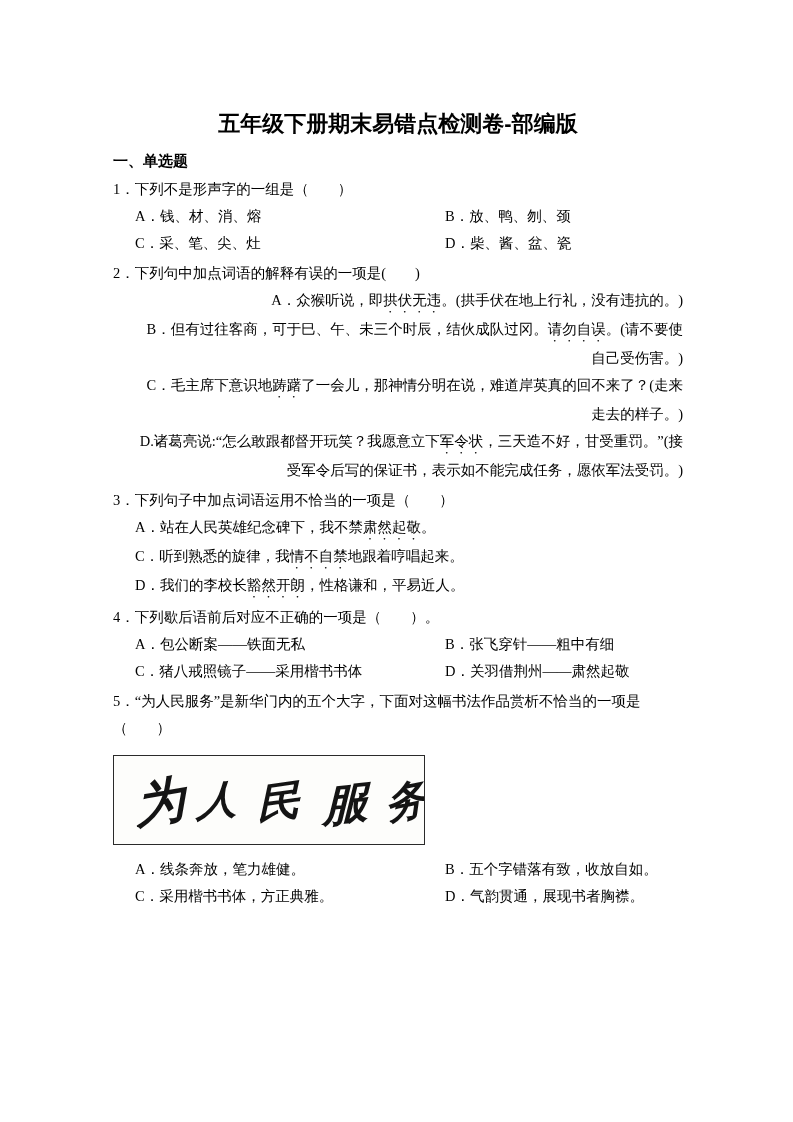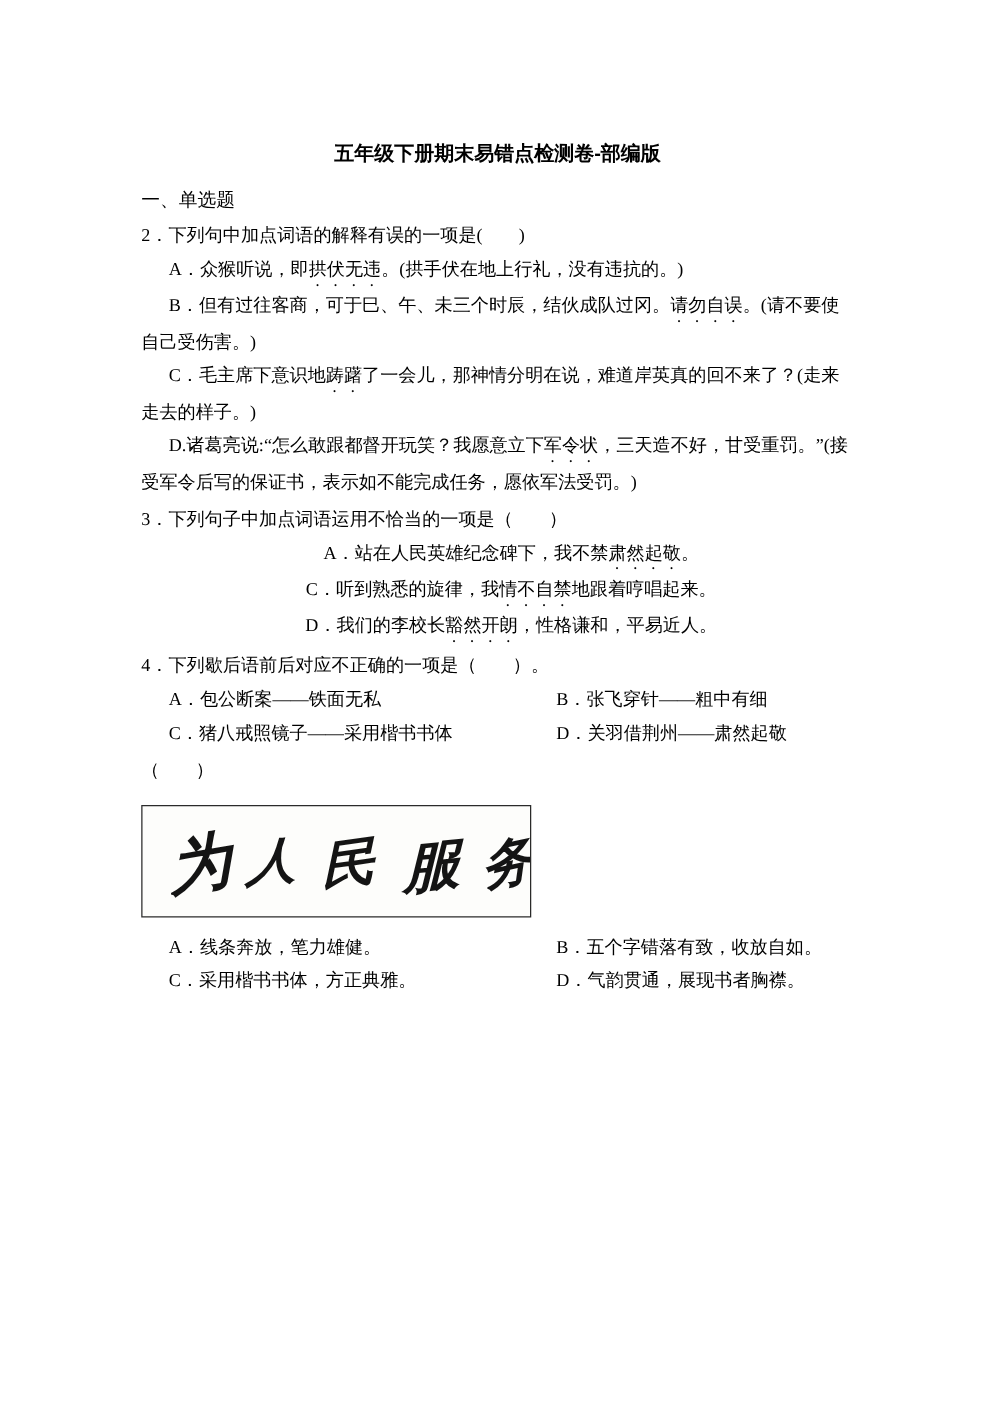--- a/index.html
+++ b/index.html
@@ -13,48 +13,48 @@
     overflow: hidden;
   }
   .page {
     width: 793px;
     height: 1122px;
     padding: 112px 110px 40px 113px;
     background: #ffffff;
   }
   .title {
     font-family: "Liberation Sans", "DejaVu Sans", sans-serif;
-    font-size: 16px;
+    font-size: 22px;
     font-weight: bold;
     text-align: center;
     line-height: 24px;
     margin-bottom: 12px;
   }
   .section-heading {
     font-family: "Liberation Sans", "DejaVu Sans", sans-serif;
     font-size: 15px;
-    font-weight: normal;
+    font-weight: bold;
     line-height: 26px;
     margin-bottom: 2px;
   }
   .question { margin-bottom: 3px; }
   .stem, .opt, .opt-line, .opt-para {
     font-size: 14.5px;
     line-height: 27px;
   }
   
   .opts-grid {
     display: grid;
     grid-template-columns: 310px 1fr;
     padding-left: 22px;
   }
   
-  .opt-line { padding-left: 22px; text-align: center; }
+  .opt-line { padding-left: 22px; }
   
-  .opt-para { text-indent: 22px; }
+  .opt-para { text-indent: 22px; text-align: right; }
   
   .em-dots {
     -webkit-text-emphasis: dot;
     -webkit-text-emphasis-position: under;
     text-emphasis: dot;
     text-emphasis-position: under left;
   }
   .calligraphy-box {
     width: 312px;
     height: 90px;
@@ -72,20 +72,29 @@
 </style>
 </head>
 <body>
 
 <div class="page">
 
   <h1 class="title">五年级下册期末易错点检测卷-部编版</h1>
 
   <h2 class="section-heading">一、单选题</h2>
 
+  <div class="question">
+    <p class="stem">1．下列不是形声字的一组是（　　）</p>
+    <div class="opts-grid">
+      <p class="opt">A．钱、材、消、熔</p>
+      <p class="opt">B．放、鸭、刎、颈</p>
+      <p class="opt">C．采、笔、尖、灶</p>
+      <p class="opt">D．柴、酱、盆、瓷</p>
+    </div>
+  </div>
 
   <div class="question">
     <p class="stem">2．下列句中加点词语的解释有误的一项是(　　)</p>
     <p class="opt-para">A．众猴听说，即<span class="em-dots">拱伏无违</span>。(拱手伏在地上行礼，没有违抗的。)</p>
     <p class="opt-para">B．但有过往客商，可于巳、午、未三个时辰，结伙成队过冈。<span class="em-dots">请勿自误</span>。(请不要使自己受伤害。)</p>
     <p class="opt-para">C．毛主席下意识地<span class="em-dots">踌躇</span>了一会儿，那神情分明在说，难道岸英真的回不来了？(走来走去的样子。)</p>
     <p class="opt-para">D.诸葛亮说:“怎么敢跟都督开玩笑？我愿意立下<span class="em-dots">军令状</span>，三天造不好，甘受重罚。”(接受军令后写的保证书，表示如不能完成任务，愿依军法受罚。)</p>
   </div>
 
   <div class="question">
@@ -99,20 +108,21 @@
     <p class="stem">4．下列歇后语前后对应不正确的一项是（　　）。</p>
     <div class="opts-grid">
       <p class="opt">A．包公断案——铁面无私</p>
       <p class="opt">B．张飞穿针——粗中有细</p>
       <p class="opt">C．猪八戒照镜子——采用楷书书体</p>
       <p class="opt">D．关羽借荆州——肃然起敬</p>
     </div>
   </div>
 
   <div class="question">
+    <p class="stem">5．“为人民服务”是新华门内的五个大字，下面对这幅书法作品赏析不恰当的一项是</p>
     <p class="stem">（　　）</p>
 
     <div class="calligraphy-box">
       <svg width="310" height="88" viewBox="0 0 310 88" xmlns="http://www.w3.org/2000/svg">
         <g transform="skewX(-6)">
           <text class="cal-char" x="26" y="64" font-size="50" transform="rotate(-10 45 48)">为</text>
           <text class="cal-char" x="88" y="58" font-size="40" transform="rotate(-4 105 45)">人</text>
           <text class="cal-char" x="148" y="61" font-size="43" transform="rotate(-8 168 46)">民</text>
           <text class="cal-char" x="214" y="63" font-size="45" transform="rotate(-6 236 48)">服</text>
           <text class="cal-char" x="276" y="60" font-size="42" transform="rotate(-12 296 46)">务</text>

